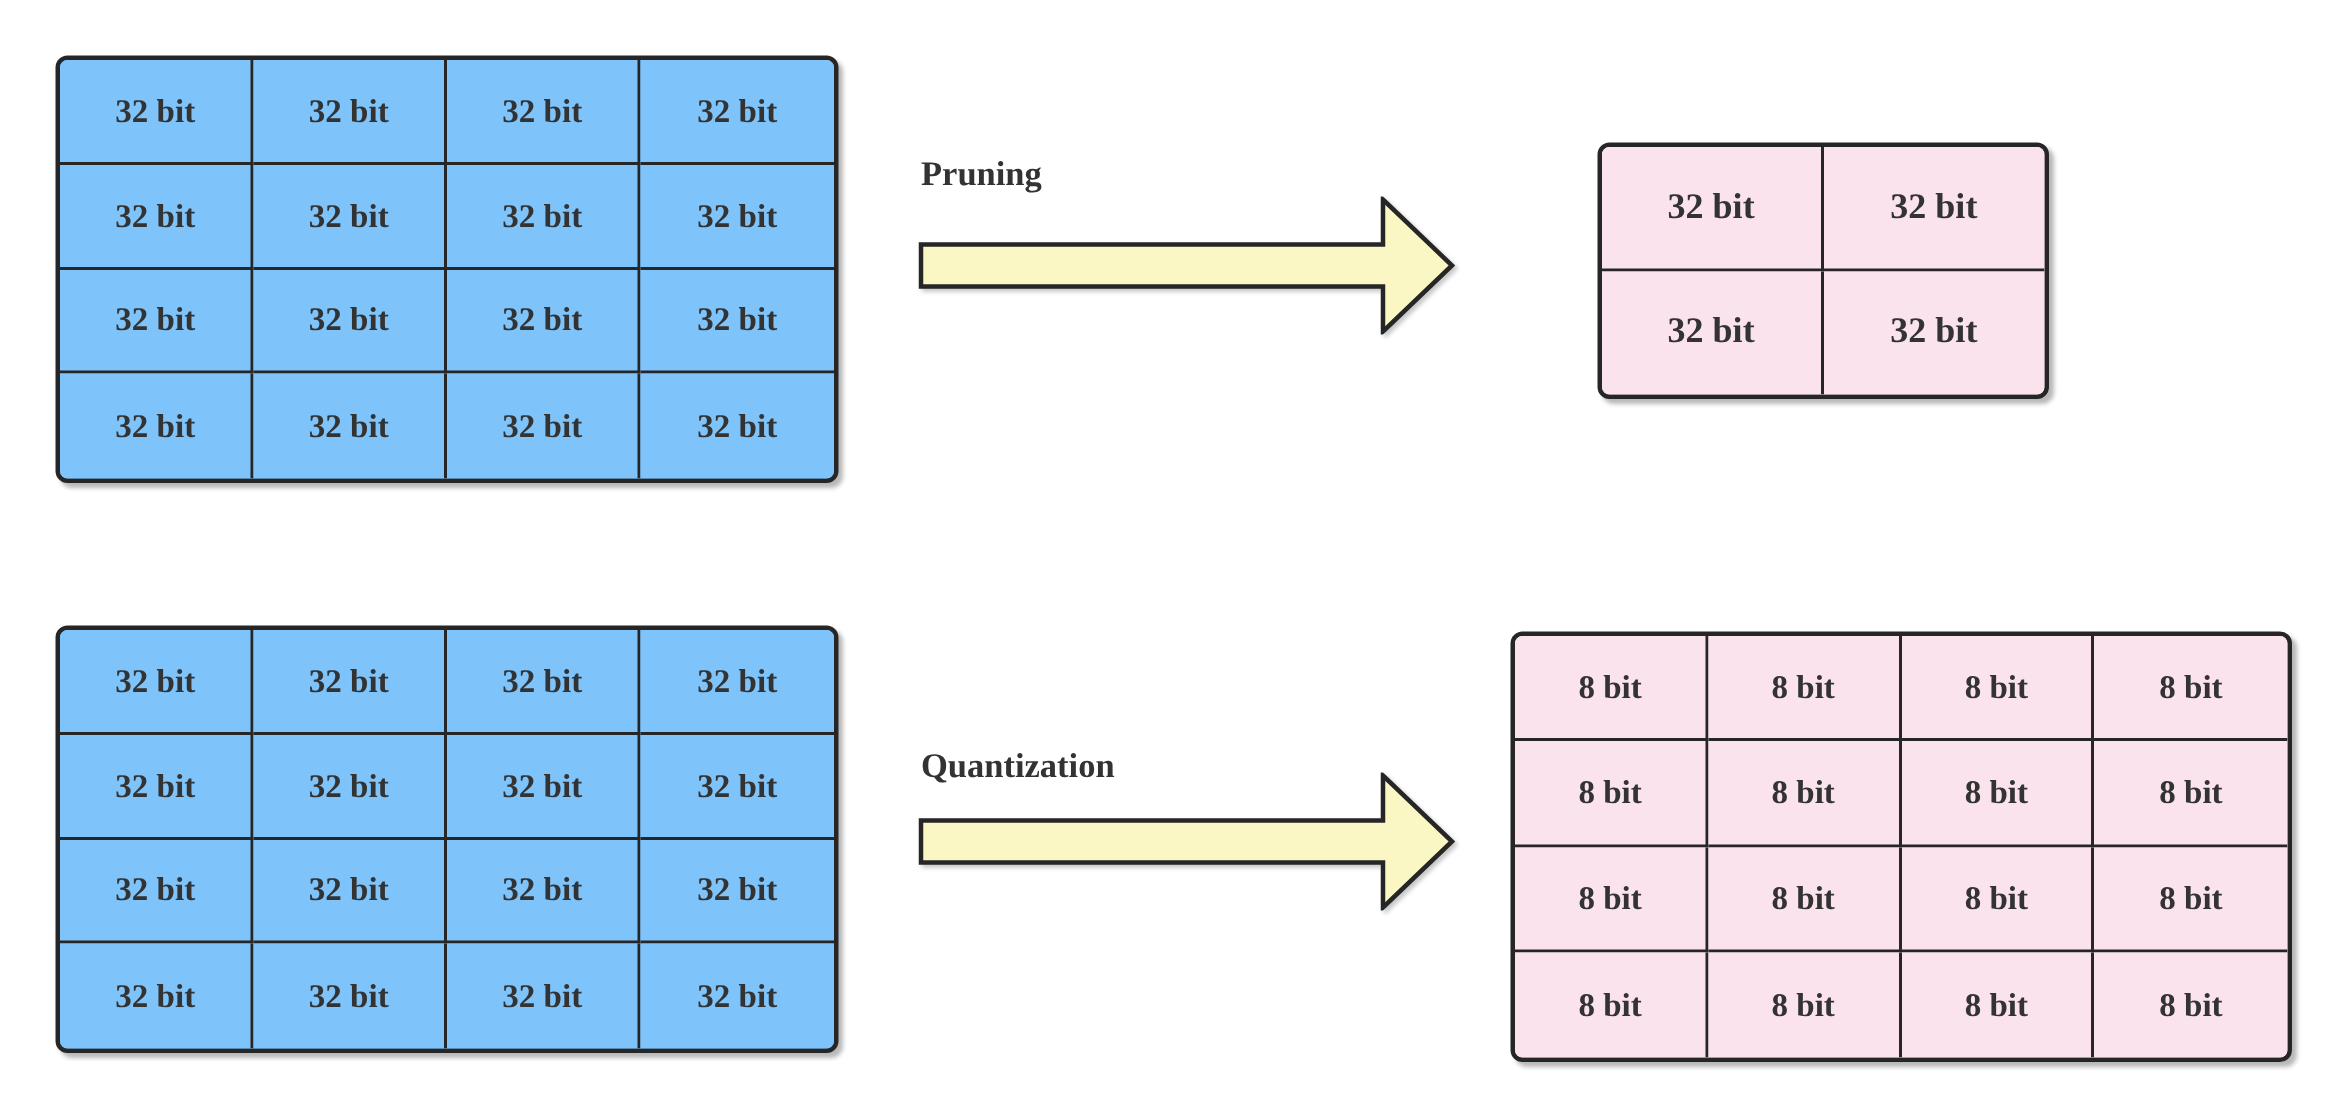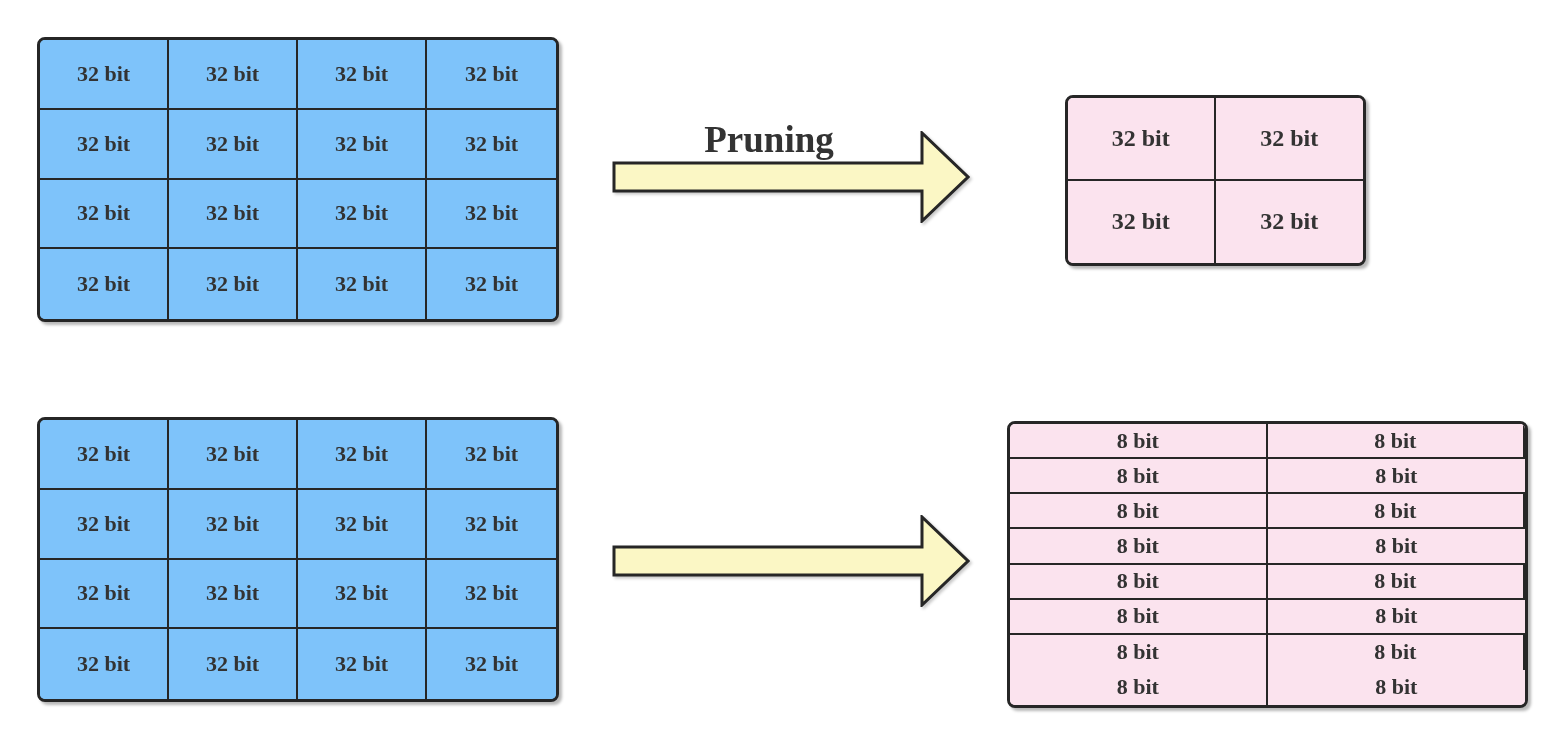--- a/index.html
+++ b/index.html
@@ -47,27 +47,25 @@
   #grid-top-right    { left: 1065px; top: 95px;  width: 295px; height: 165px; }
   #grid-bottom-left  { left: 37px;   top: 417px; width: 516px; height: 279px; }
   #grid-bottom-right { left: 1007px; top: 421px; width: 515px; height: 281px; }
 
   #grid-top-right .cell { font-size: 24px; }
 
   
   .transform-label {
     position: absolute;
     width: 310px;
-    text-align: center;
     font-weight: bold;
-    font-size: 37px;
+    font-size: 23px;
     color: var(--text-color, #333333);
     line-height: 32px;
     white-space: nowrap;
-    margin-top: 24px;
   }
   #pruning-label      { left: 614px; top: 100px; }
   #quantization-label { left: 614px; top: 495px; }
 
   .arrow {
     position: absolute;
     filter: drop-shadow(2px 2px 1.5px rgba(0, 0, 0, 0.22));
   }
   #pruning-arrow      { left: 612px; top: 131px; }
   #quantization-arrow { left: 612px; top: 515px; }
@@ -128,26 +126,27 @@
       <div class="cell">32 bit</div>
       <div class="cell">32 bit</div>
       <div class="cell">32 bit</div>
       <div class="cell last-col">32 bit</div>
       <div class="cell last-row">32 bit</div>
       <div class="cell last-row">32 bit</div>
       <div class="cell last-row">32 bit</div>
       <div class="cell last-col last-row">32 bit</div>
     </div>
 
+  <div class="transform-label" id="quantization-label">Quantization</div>
 
   <svg class="arrow" id="quantization-arrow" width="358" height="92" viewBox="0 0 358 92">
     <polygon points="2,32 310,32 310,2 356,46 310,90 310,60 2,60"></polygon>
   </svg>
 
-  <div class="grid" id="grid-bottom-right" style="grid-template-columns: repeat(2, 1fr); --cell-fill: #FBE3EE;">
+  <div class="grid" id="grid-bottom-right" style="grid-template-columns: repeat(4, 1fr); --cell-fill: #FBE3EE;">
       <div class="cell">8 bit</div>
       <div class="cell">8 bit</div>
       <div class="cell">8 bit</div>
       <div class="cell last-col">8 bit</div>
       <div class="cell">8 bit</div>
       <div class="cell">8 bit</div>
       <div class="cell">8 bit</div>
       <div class="cell last-col">8 bit</div>
       <div class="cell">8 bit</div>
       <div class="cell">8 bit</div>

